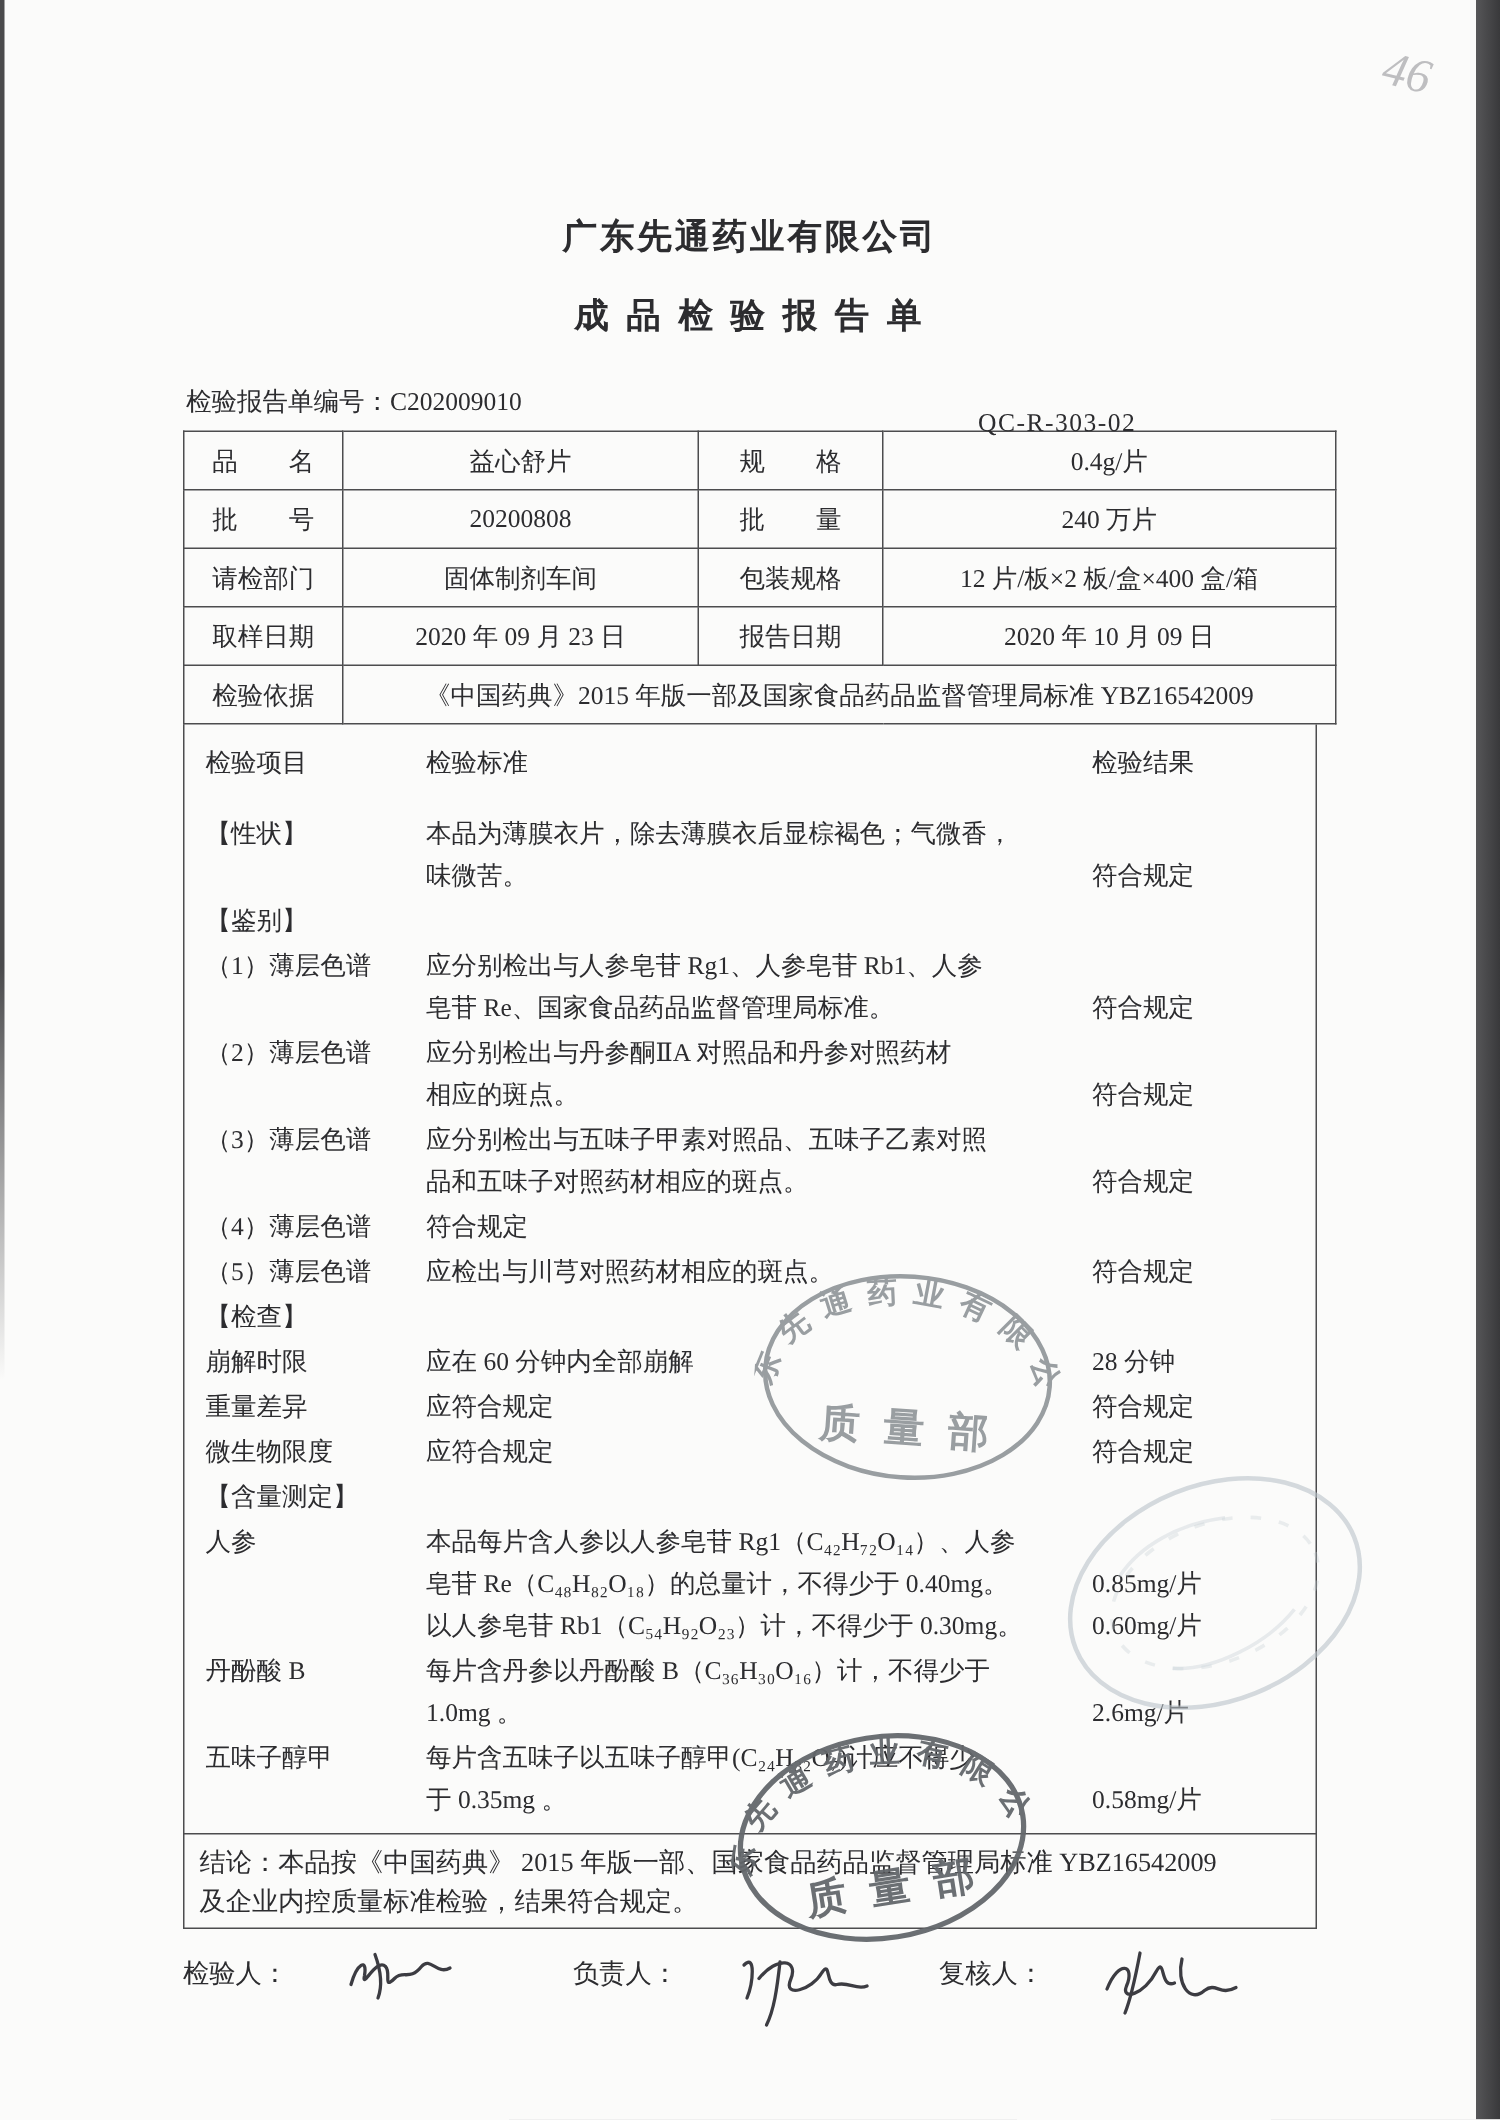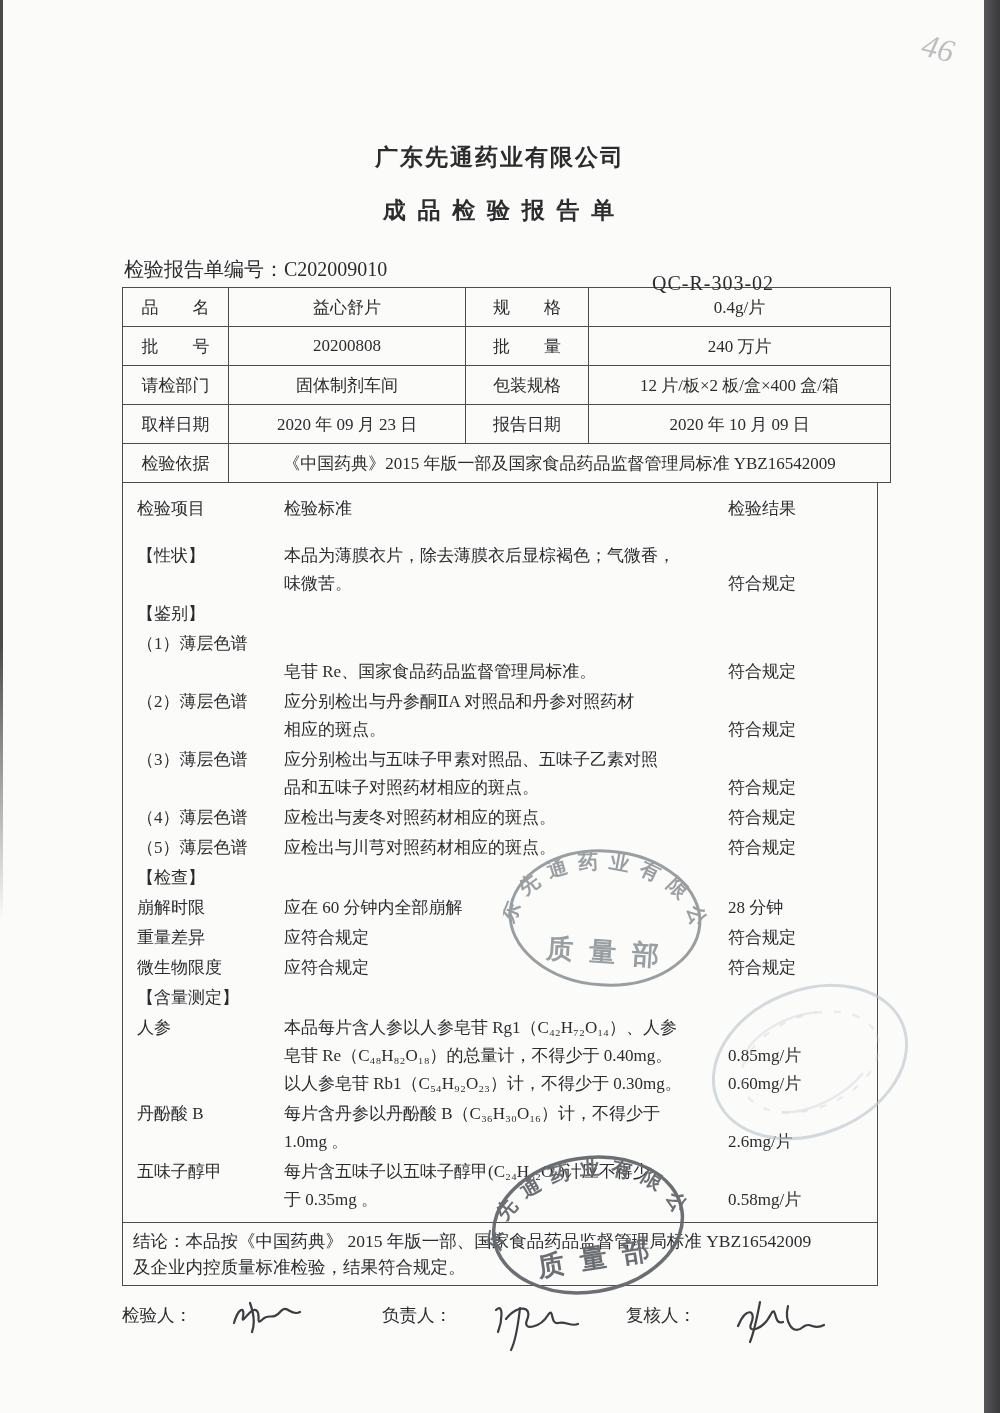--- a/index.html
+++ b/index.html
@@ -16,21 +16,21 @@
   .corner-mark { position:absolute; left:922px; top:30px; font-size:32px;
     color:#b4b4b7; transform:rotate(14deg); font-style:italic; opacity:.85; }
 
   .sheet { position:absolute; left:122px; top:142px; width:756px; }
 
   .company-title { text-align:center; font-size:23px; font-weight:bold;
     letter-spacing:2px; }
   .report-title { text-align:center; font-size:23px; font-weight:bold;
     letter-spacing:3px; margin-top:22px; }
 
-  .meta-row { position:relative; margin-top:30px; height:26px; font-size:20px; }
+  .meta-row { position:relative; margin-top:30px; height:26px; font-size:17px; }
   .meta-no { position:absolute; left:2px; top:0; }
   .meta-code { position:absolute; left:530px; top:16px; letter-spacing:1px; }
 
   table.info { border-collapse:collapse; margin-top:5px; table-layout:fixed;
     width:756px; font-size:17px; }
   table.info td { border:1.6px solid #4c4c4e; height:38px; text-align:center;
     padding:0 2px; overflow:hidden; white-space:nowrap; }
   td.c1 { width:101px; } td.c2 { width:232px; } td.c3 { width:118px; } td.c4 { width:297px; }
   td.basis-val { text-align:left; padding-left:12px; }
 
@@ -131,20 +131,21 @@
 
       <div class="rgroup">
         <div class="rline">
             <span class="i">【鉴别】</span>
           </div>
       </div>
 
       <div class="rgroup">
         <div class="rline">
             <span class="i">（1）薄层色谱</span>
+            <span class="t">应分别检出与人参皂苷 Rg1、人参皂苷 Rb1、人参</span>
             <span class="r"></span>
           </div>
         <div class="rline">
             <span class="i"></span>
             <span class="t">皂苷 Re、国家食品药品监督管理局标准。</span>
             <span class="r">符合规定</span>
           </div>
       </div>
 
       <div class="rgroup">
@@ -169,21 +170,20 @@
         <div class="rline">
             <span class="i"></span>
             <span class="t">品和五味子对照药材相应的斑点。</span>
             <span class="r">符合规定</span>
           </div>
       </div>
 
       <div class="rgroup">
         <div class="rline">
             <span class="i">（4）薄层色谱</span>
-            <span class="t">应检出与麦冬对照药材相应的斑点。</span>
             <span class="r">符合规定</span>
           </div>
       </div>
 
       <div class="rgroup">
         <div class="rline">
             <span class="i">（5）薄层色谱</span>
             <span class="t">应检出与川芎对照药材相应的斑点。</span>
             <span class="r">符合规定</span>
           </div>

